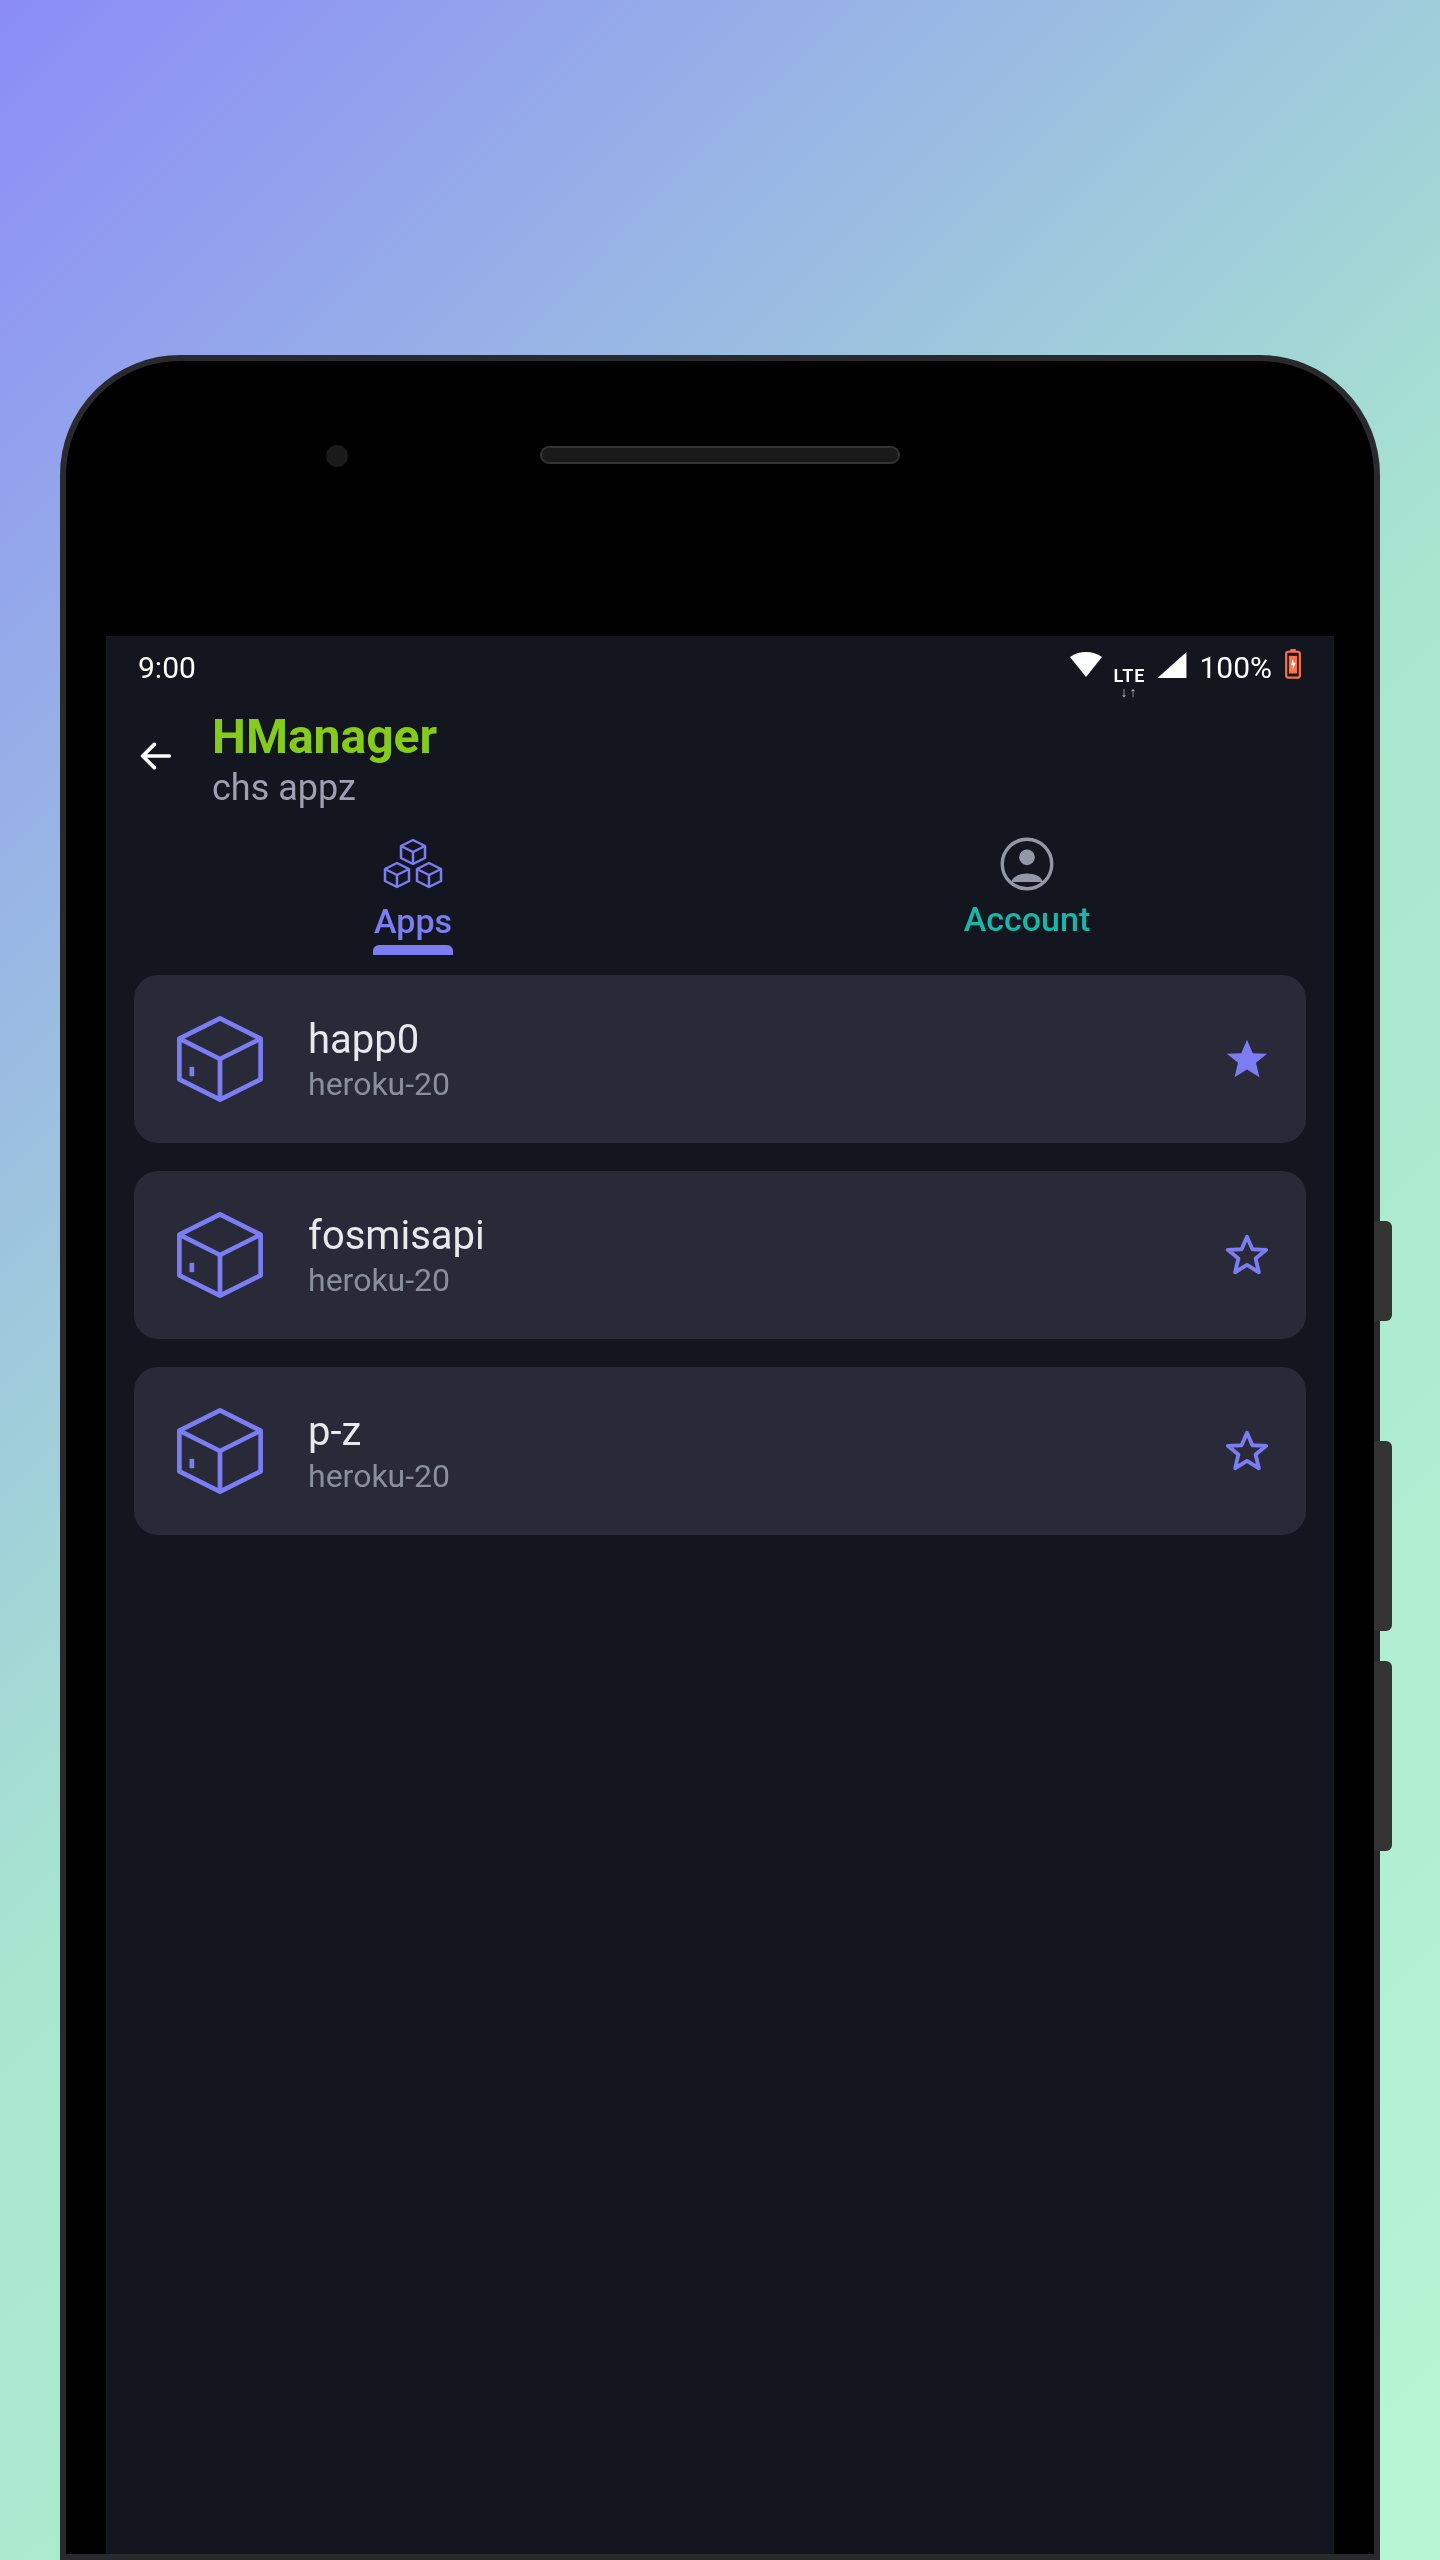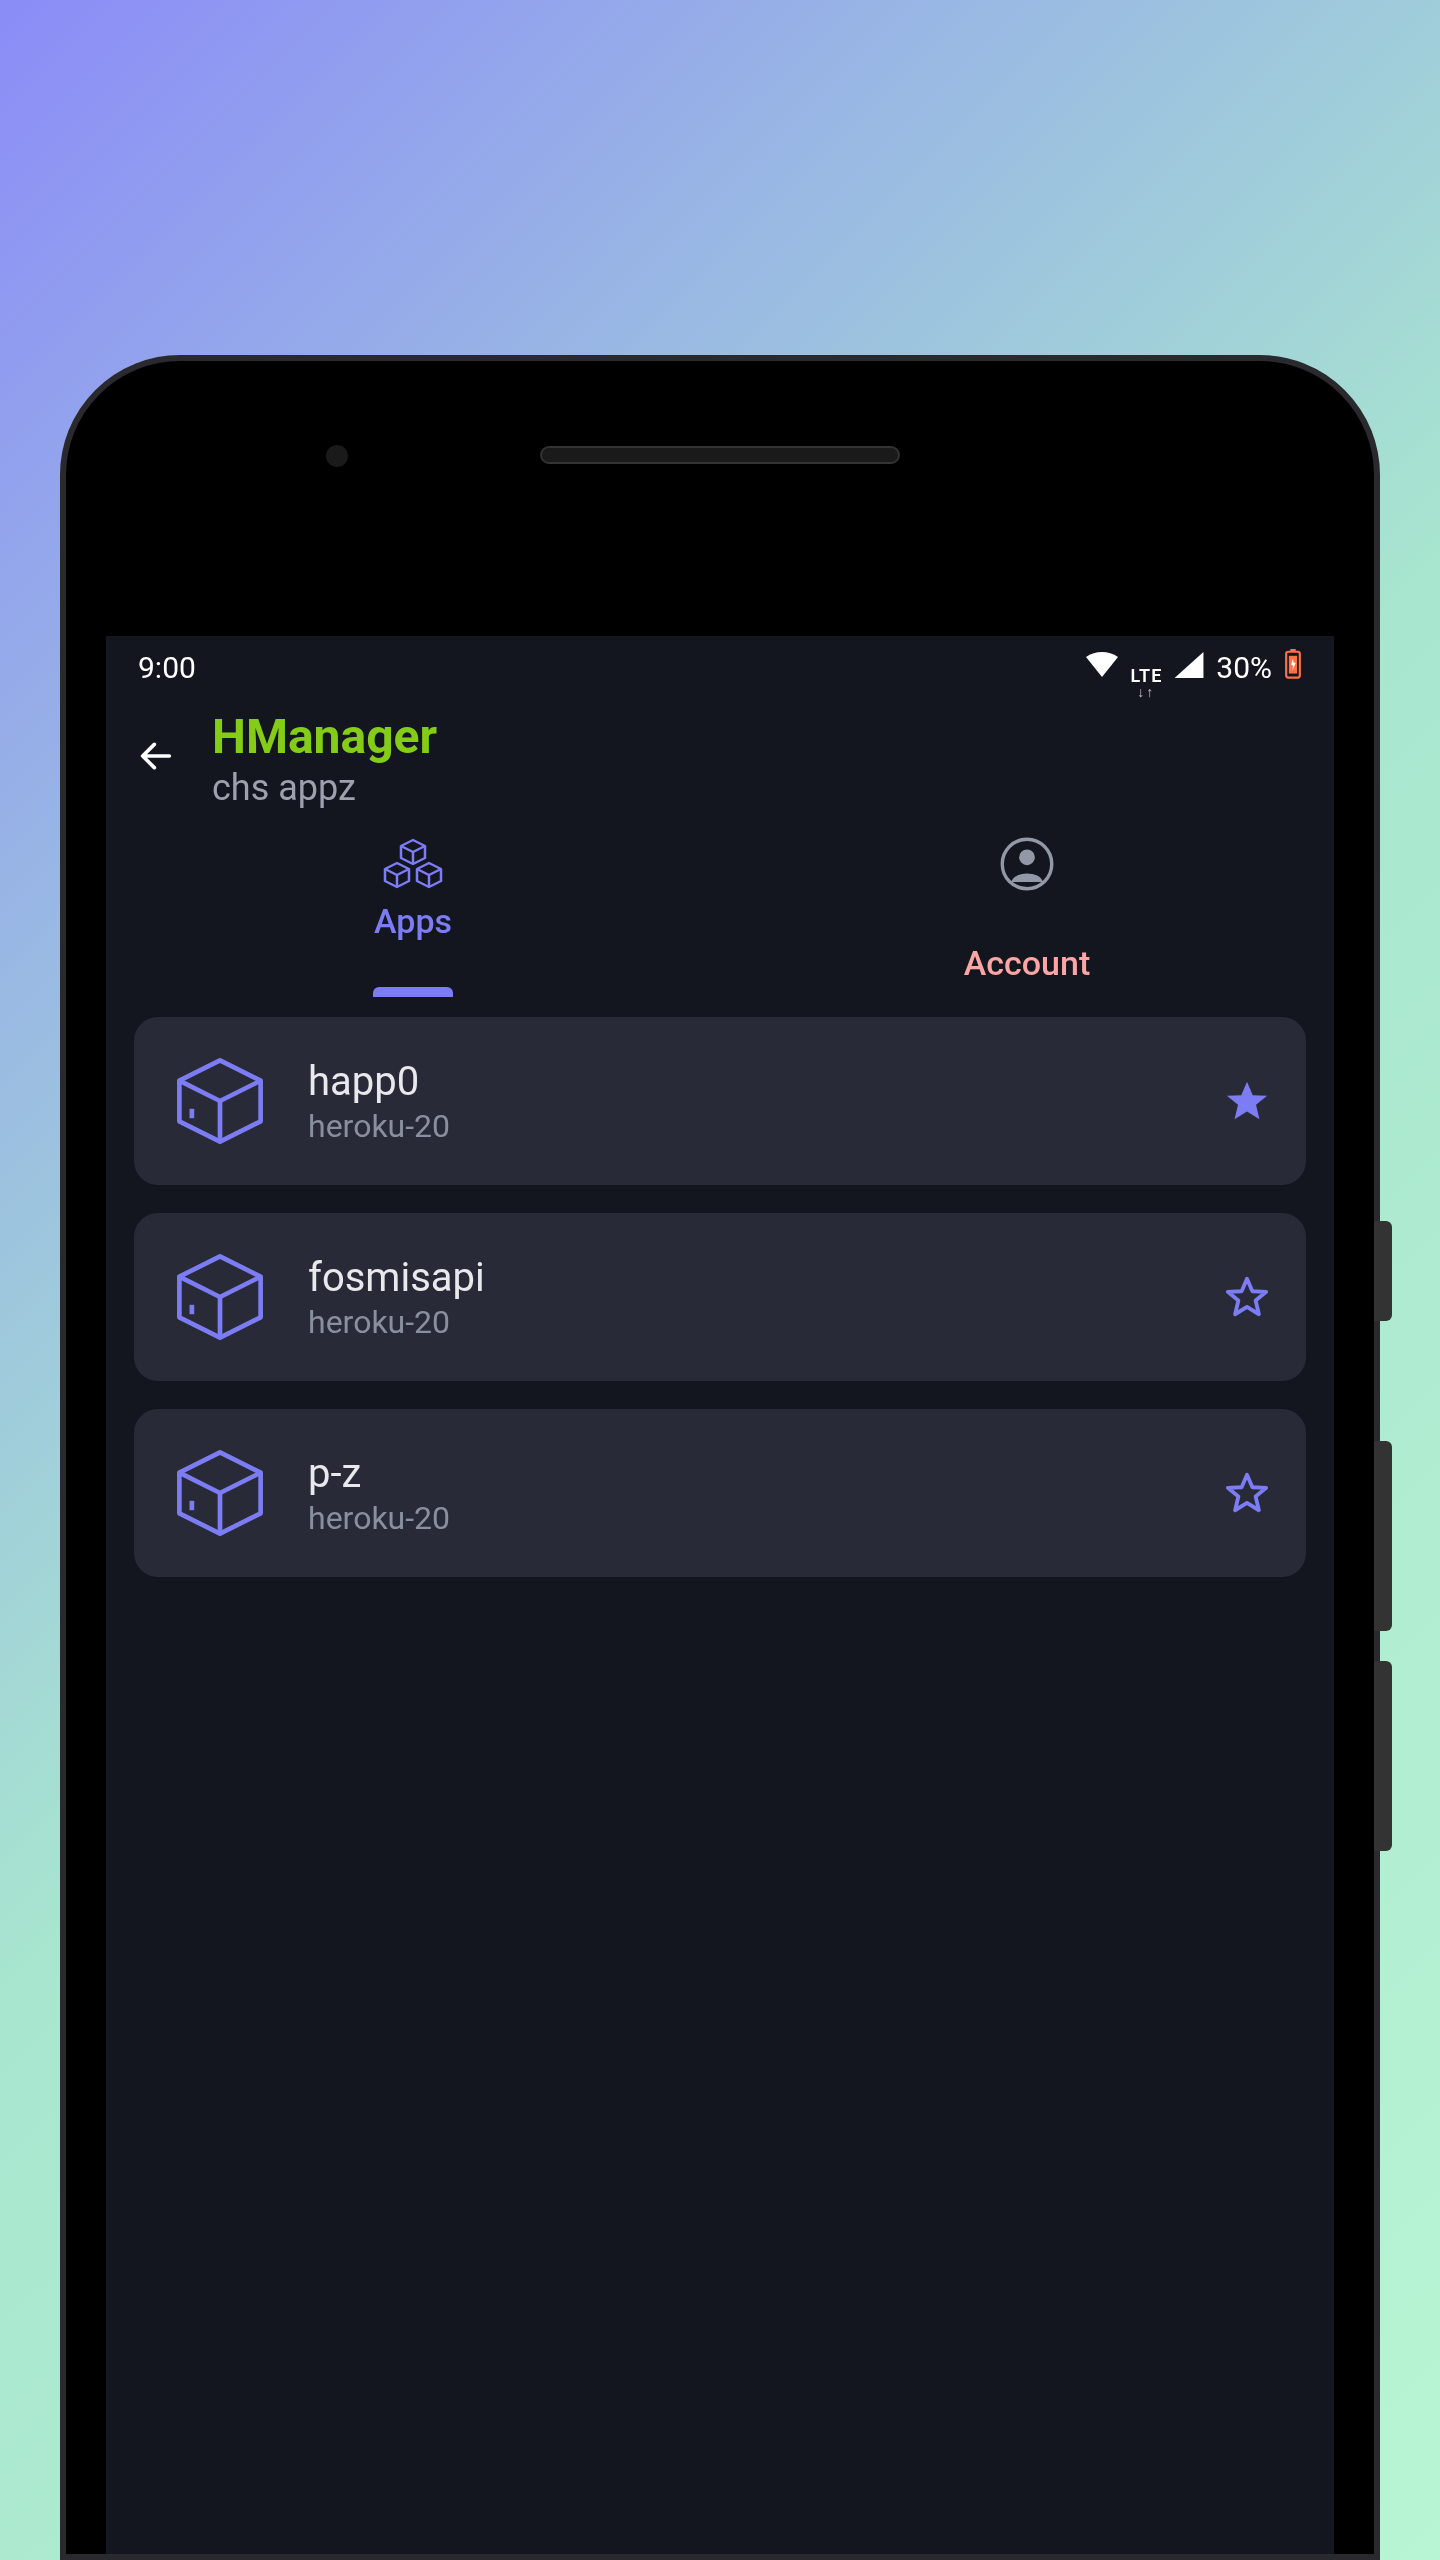--- a/index.html
+++ b/index.html
@@ -121,21 +121,21 @@
     flex: 1;
     display: flex;
     flex-direction: column;
     align-items: center;
     gap: 8px;
     padding: 10px 0 14px 0;
     position: relative;
   }
   .tab-label { font-size: 34px; font-weight: 500; }
   .tab.active .tab-label { color: #7c7cf5; }
-  .tab.inactive .tab-label { color: #fca5a5; margin-top: 44px; }
+  .tab.inactive .tab-label { color: #14b8a6; }
   .tab-indicator {
     width: 80px;
     height: 10px;
     background: #7c7cf5;
     border-radius: 6px 6px 0 0;
     position: absolute;
     bottom: 0;
   }
   .app-list {
     padding: 20px 28px;
@@ -183,21 +183,21 @@
           </span>
           <span class="lte-group">
             <span class="lte-label">LTE</span>
             <span class="lte-arrows">↓↑</span>
           </span>
           <span>
             <svg width="30" height="26" viewBox="0 0 20 18">
                 <path fill="#fff" d="M0 18 L20 18 L20 0 Z"></path>
               </svg>
           </span>
-          <span>30%</span>
+          <span>100%</span>
           <span>
             <svg width="18" height="30" viewBox="0 0 12 22">
               <rect x="4" y="0" width="4" height="2" fill="#ff7043"></rect>
               <rect x="1" y="2" width="10" height="19" rx="1.5" fill="none" stroke="#ff7043" stroke-width="1.6"></rect>
               <rect x="3" y="5" width="6" height="13" fill="#ff7043"></rect>
               <path d="M6 7 L4.5 12 L6 12 L5.5 16 L8 10 L6.5 10 Z" fill="#fff"></path>
             </svg>
           </span>
         </div>
       </div>

